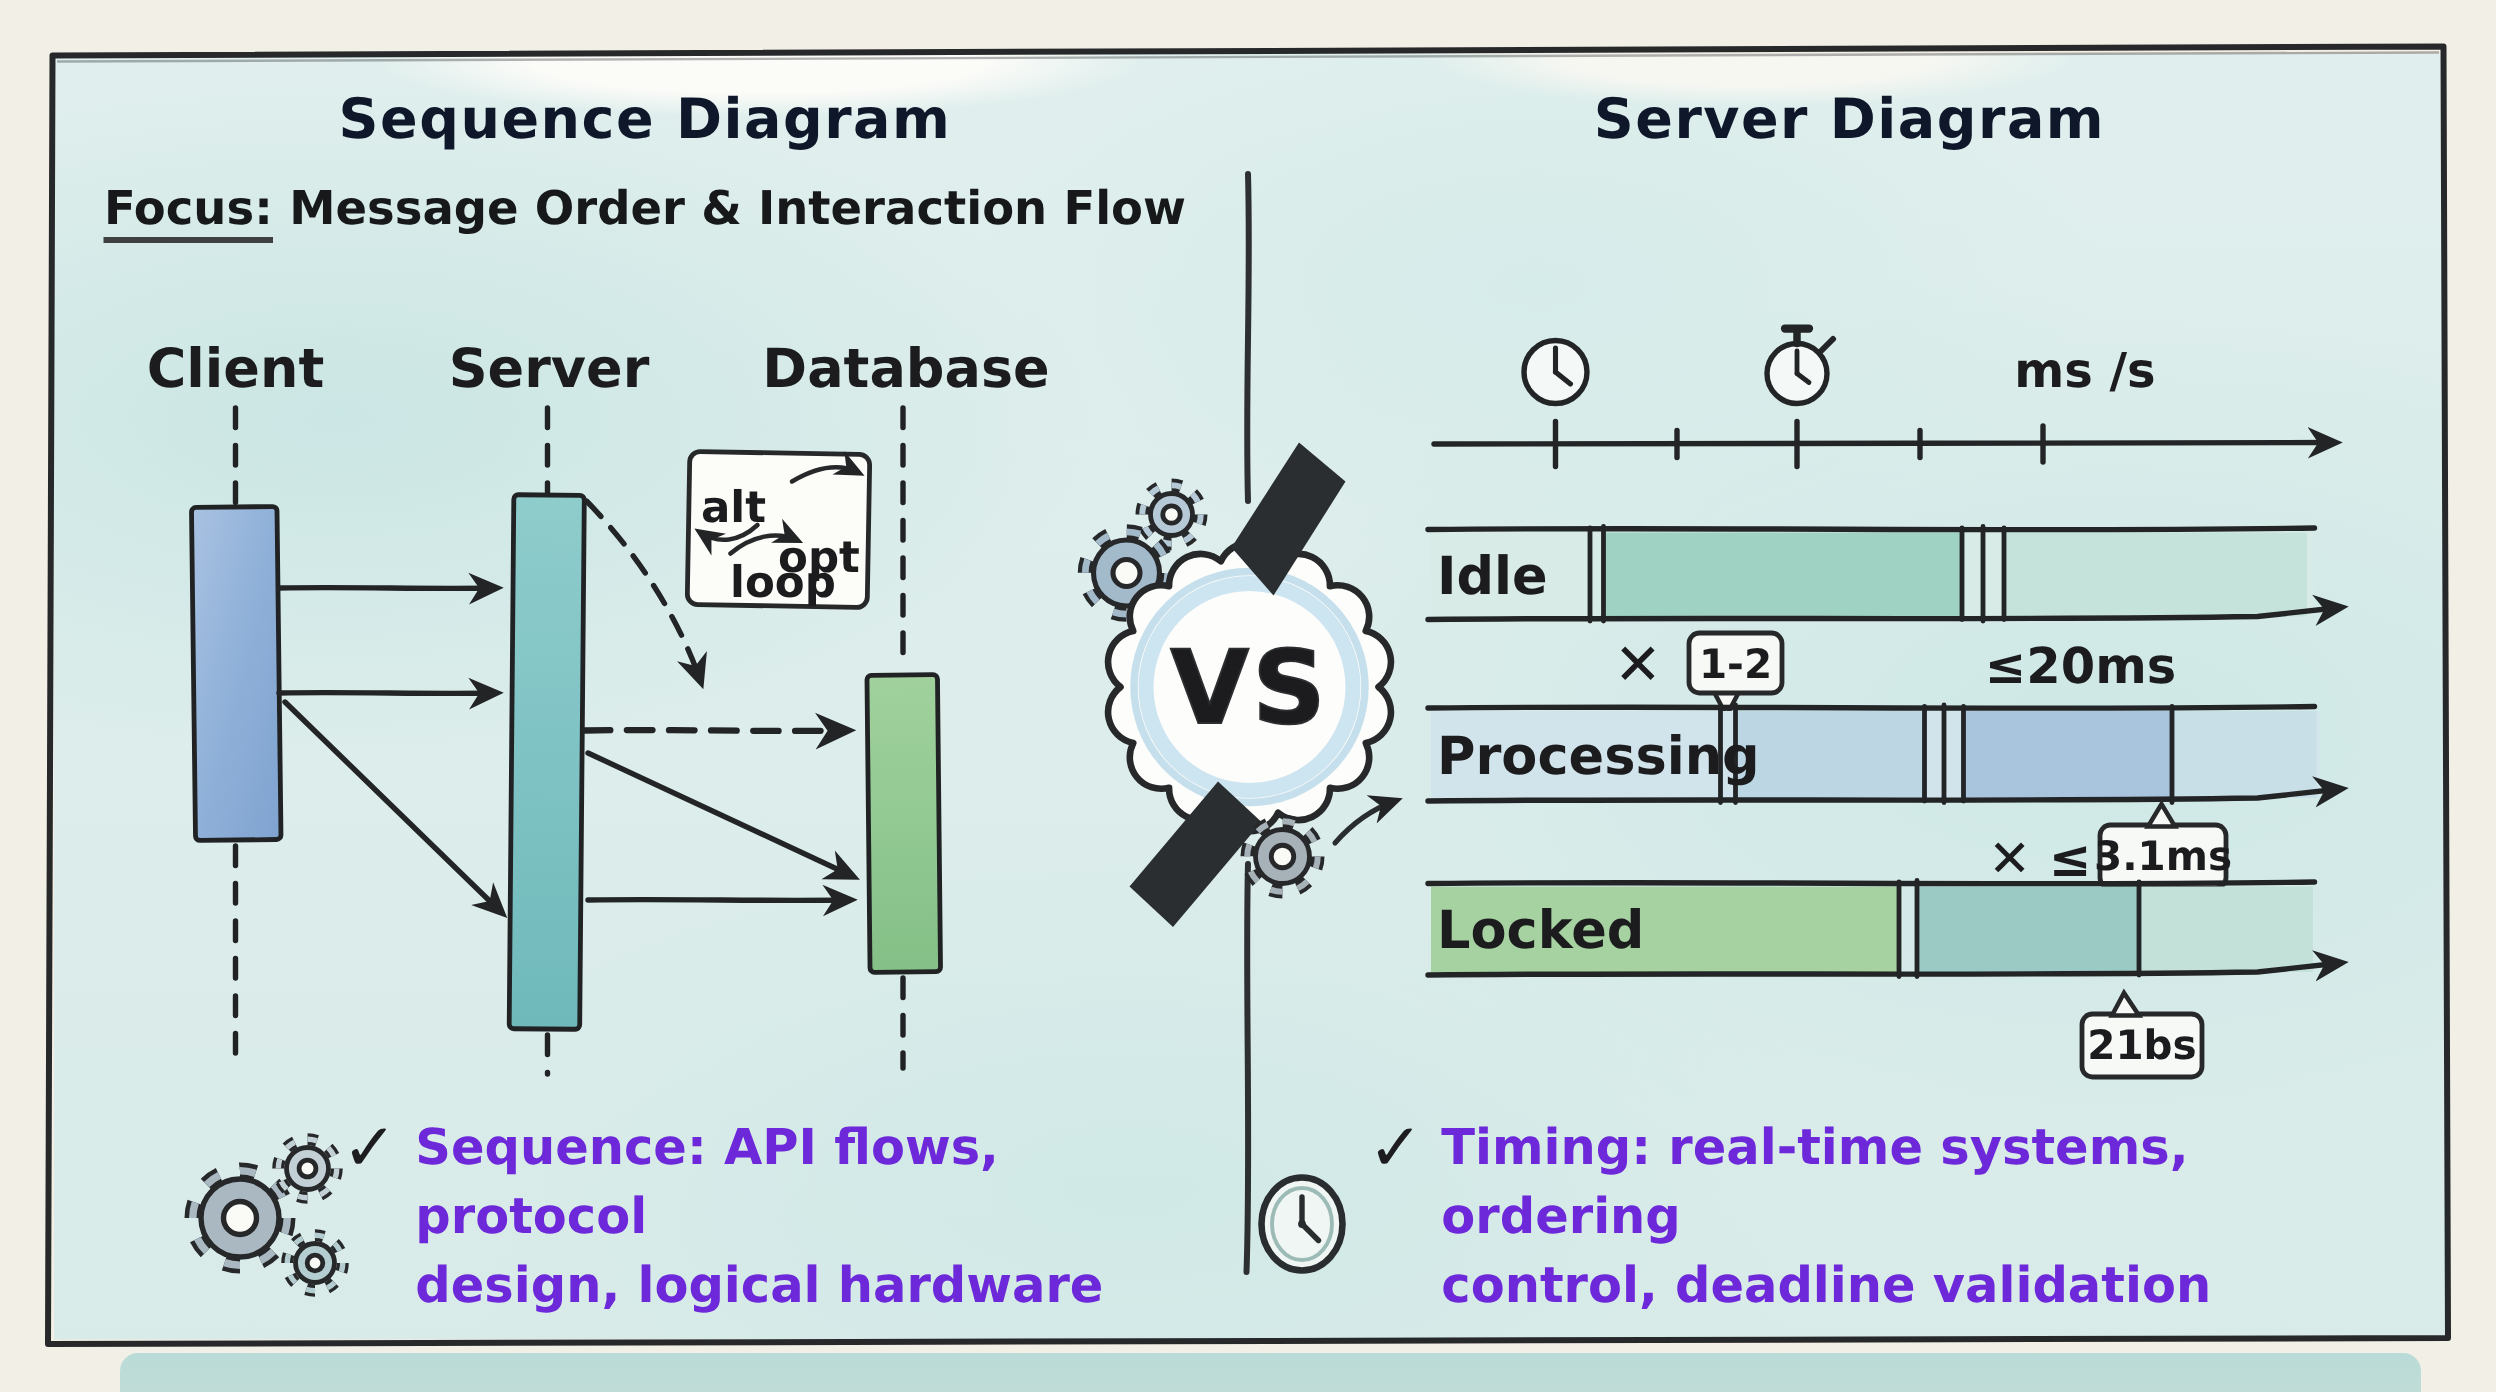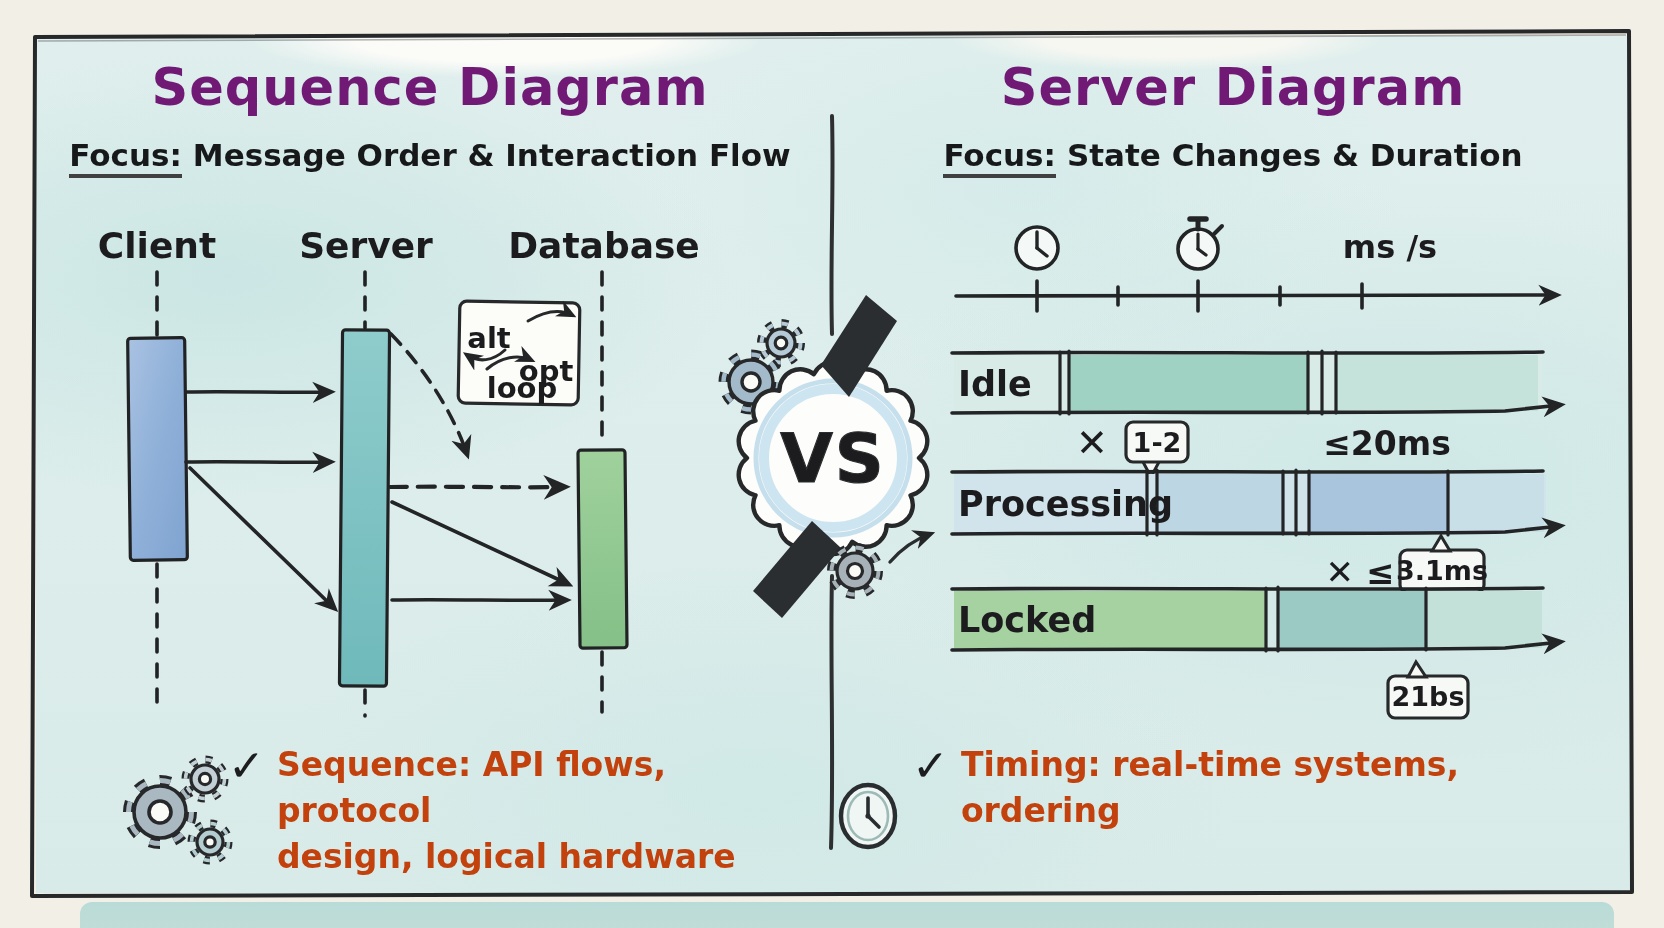--- a/index.html
+++ b/index.html
@@ -24,61 +24,59 @@
   .bottom-strip{
     position:absolute;left:80px;right:50px;bottom:0;height:26px;
     background:linear-gradient(180deg,rgba(175,216,213,.85),rgba(160,208,205,.6));
     border-radius:12px 12px 0 0;
   }
   svg.scene{position:absolute;inset:0;z-index:2;}
   svg text{font-family:"DejaVu Sans",sans-serif;font-weight:700;fill:#1c1c1e;}
   .hdr{position:absolute;z-index:3;text-align:center;}
   .hdr-left{left:60px;top:58px;width:740px;}
   .hdr-right{left:880px;top:58px;width:706px;}
-  .title{font-size:51px;font-weight:700;letter-spacing:1px;color:#701a75;}
+  .title{font-size:37px;font-weight:700;letter-spacing:1px;color:#0f172a;}
   .subtitle{margin-top:20px;font-size:31px;font-weight:700;color:#17181a;}
   .subtitle .focus{border-bottom:4px solid #404040;padding-bottom:1px;}
   .subtitle .rest{margin-left:11px;margin-top:34px;}
   .footnote{position:absolute;z-index:3;display:flex;gap:12px;align-items:flex-start;}
   .fn-left{left:228px;top:742px;width:540px;}
   .fn-right{left:912px;top:742px;width:600px;}
   .fn-check{font-size:44px;font-weight:700;line-height:1;margin-top:2px;}
-  .fn-text{font-size:33px;font-weight:700;line-height:1.40;color:#c2410c;}
+  .fn-text{font-size:33px;font-weight:700;line-height:1.40;color:#6d28d9;}
 </style>
 </head>
 <body>
 
 <div class="canvas">
   <div class="wash"></div>
   <div class="bottom-strip"></div>
 
   <div class="hdr hdr-left">
     <div class="title">Sequence Diagram</div>
     <div class="subtitle">
       <span class="focus">Focus:</span><span class="rest">Message Order &amp; Interaction Flow</span>
     </div>
   </div>
   <div class="hdr hdr-right">
     <div class="title">Server Diagram</div>
-    <div class="subtitle">
-      <span class="focus">Focus:</span><span class="rest">State Changes &amp; Duration</span>
-    </div>
   </div>
 
   <div class="footnote fn-left">
     <div class="fn-check">✓</div>
     <div class="fn-text">
       <div>Sequence: API flows, protocol</div>
       <div>design, logical hardware</div>
     </div>
   </div>
   <div class="footnote fn-right">
     <div class="fn-check">✓</div>
     <div class="fn-text">
       <div>Timing: real-time systems, ordering</div>
+      <div>control, deadline validation</div>
     </div>
   </div>
 
   <svg class="scene" width="1664" height="928" viewBox="0 0 1664 928">
     <defs>
       <marker id="ah" viewBox="0 0 10 10" refX="7.5" refY="5" markerWidth="6.5" markerHeight="6.5" orient="auto-start-reverse">
         <path d="M0,0.5 L10,5 L0,9.5 L3,5 Z" fill="#222426"></path>
       </marker>
       <linearGradient id="gClient" x1="0" y1="0" x2="1" y2="1">
         <stop offset="0" stop-color="#a9c2e2"></stop>

